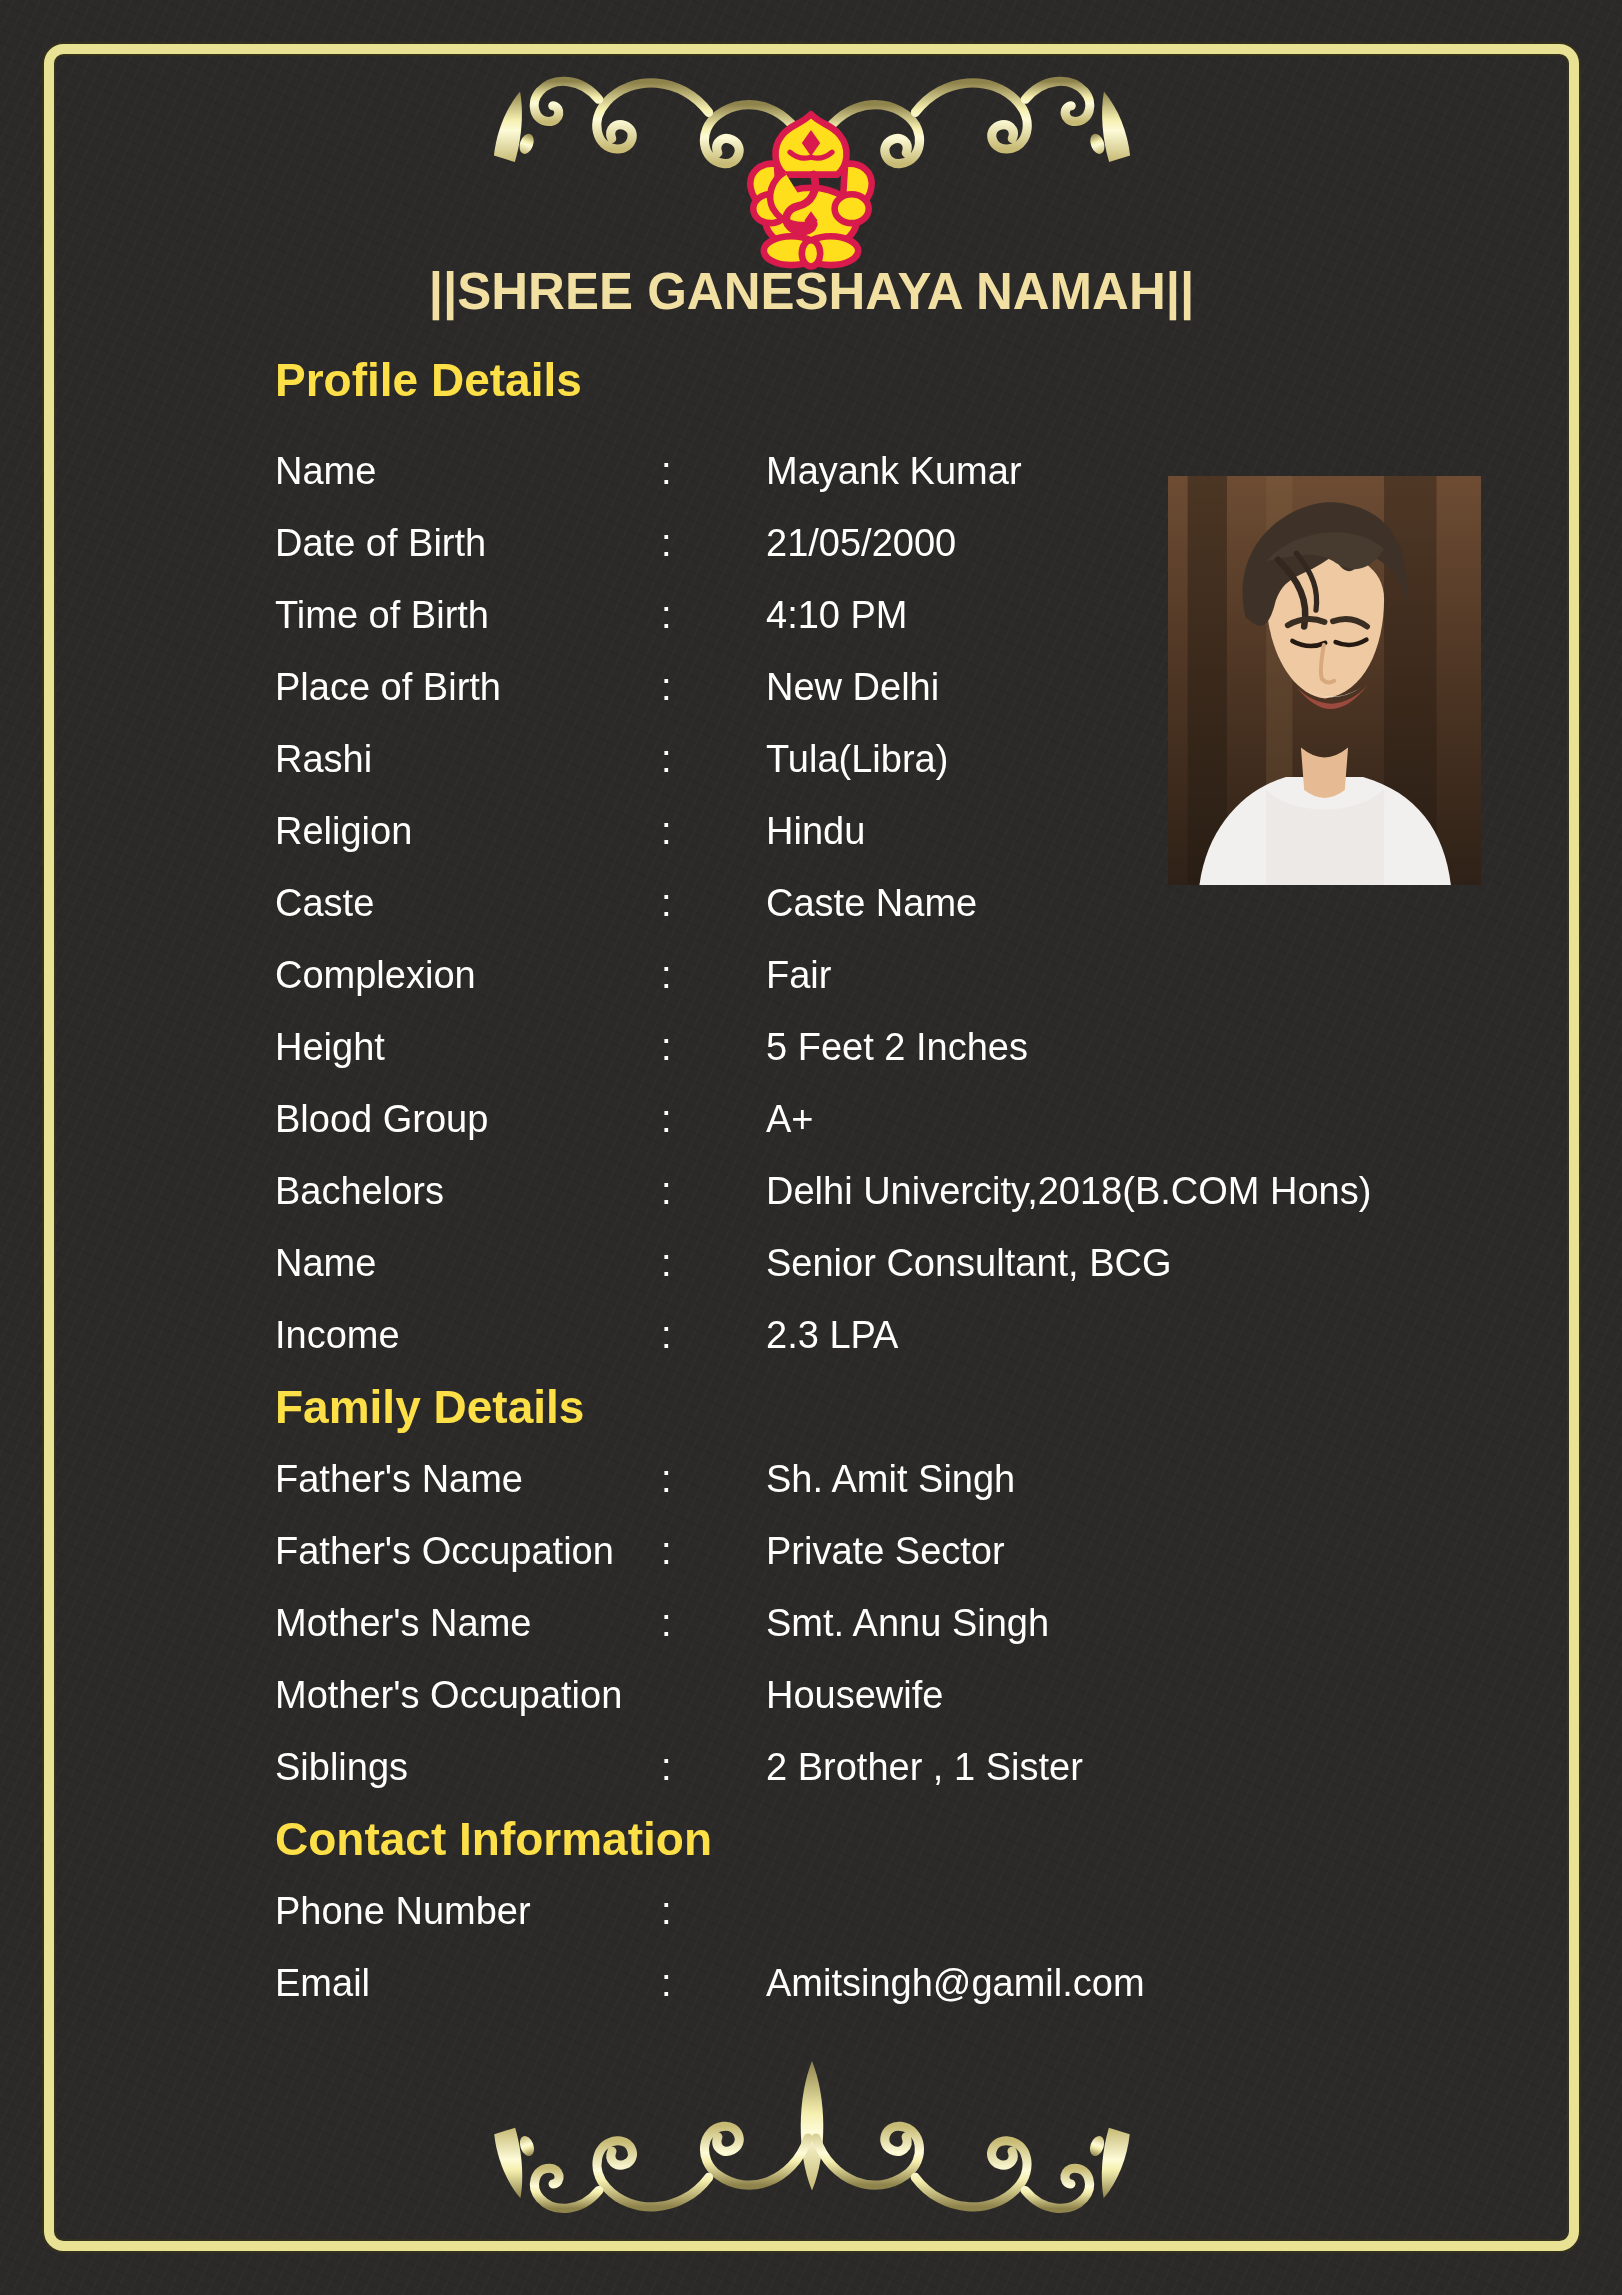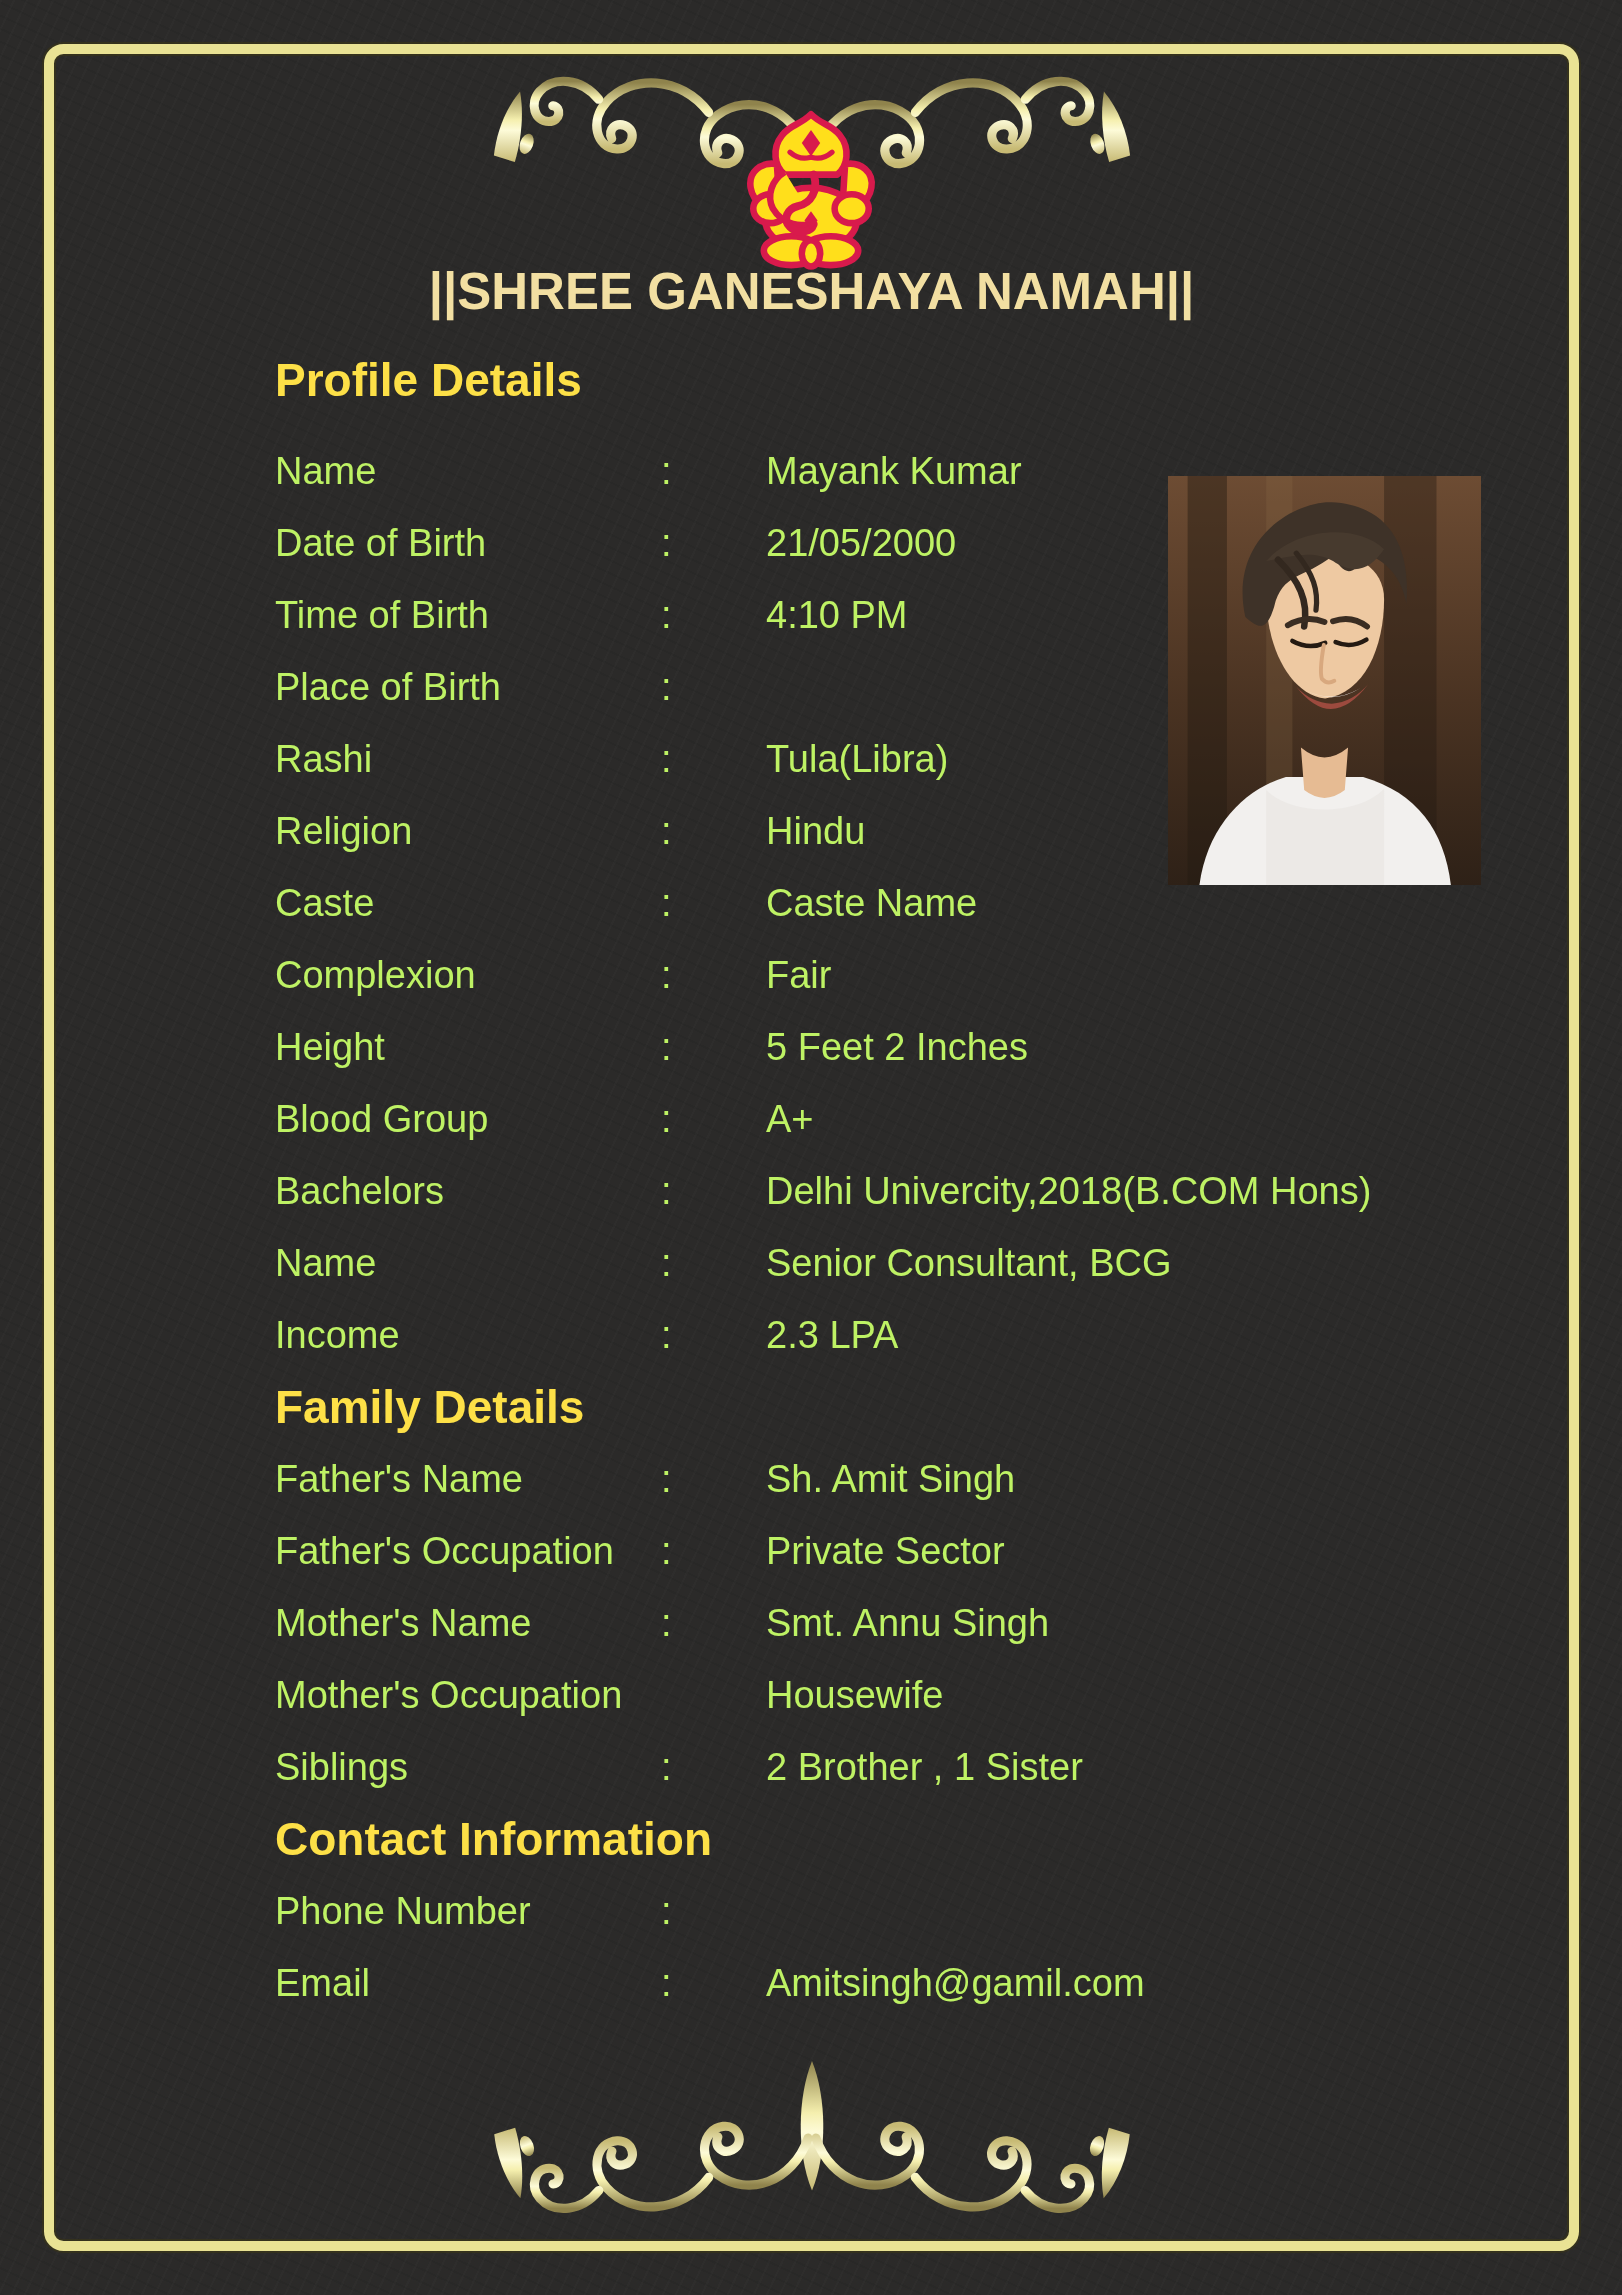--- a/index.html
+++ b/index.html
@@ -40,21 +40,21 @@
     height:72px;
     display:flex;align-items:center;
     font-size:46px;font-weight:bold;color:#fde047;
     white-space:nowrap;
   }
   .rows{margin-top:19.6px;}
   .rows.tight{margin-top:0;}
   .row{
     height:72px;
     display:flex;align-items:center;
-    font-size:38px;color:#bef264;
+    font-size:38px;color:#ffffff;
   }
   .row .label{flex:0 0 386px;white-space:nowrap;overflow:visible;}
   .row .colon{flex:0 0 105px;white-space:nowrap;}
   .row .value{flex:1 1 auto;white-space:nowrap;overflow:visible;}
   .photo{
     position:absolute;
     left:1168px; top:476px; width:313px; height:409px;
     overflow:hidden;
   }
   .photo svg{display:block;width:100%;height:100%;}
@@ -126,20 +126,21 @@
         <span class="value">21/05/2000</span>
       </div>
       <div class="row">
         <span class="label">Time of Birth</span>
         <span class="colon">:</span>
         <span class="value">4:10 PM</span>
       </div>
       <div class="row">
         <span class="label">Place of Birth</span>
         <span class="colon">:</span>
+        <span class="value">New Delhi</span>
       </div>
       <div class="row">
         <span class="label">Rashi</span>
         <span class="colon">:</span>
         <span class="value">Tula(Libra)</span>
       </div>
       <div class="row">
         <span class="label">Religion</span>
         <span class="colon">:</span>
         <span class="value">Hindu</span>

